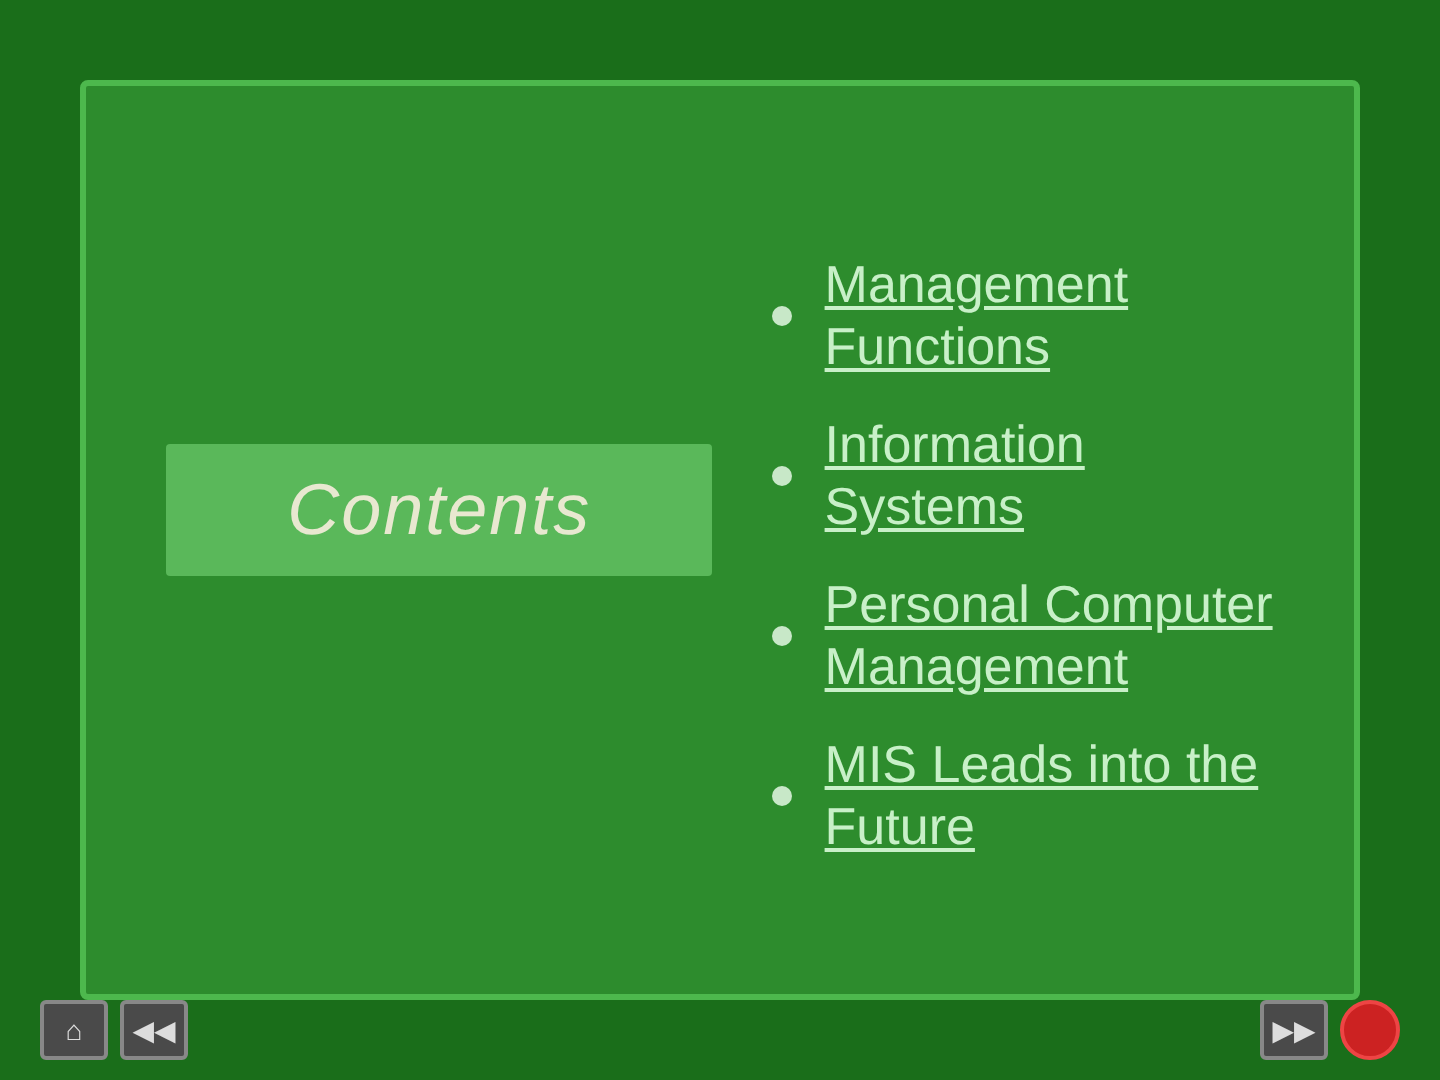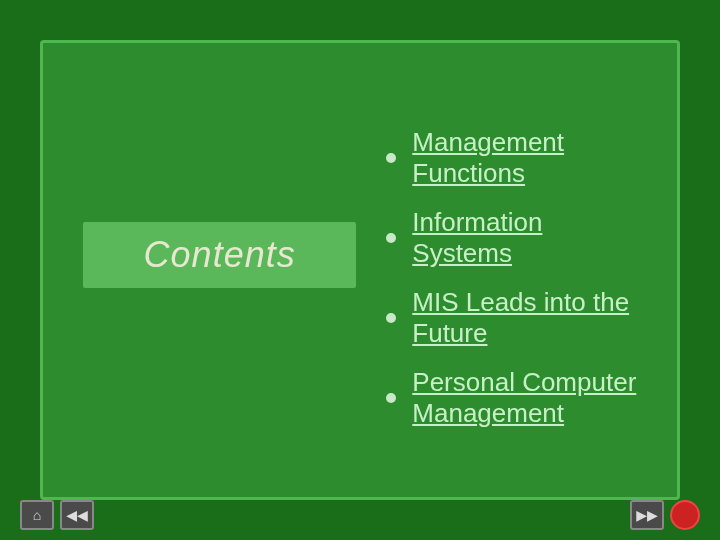--- a/index.html
+++ b/index.html
@@ -153,25 +153,25 @@
     <li>
           <span class="bullet"></span>
           <span class="menu-link">Management Functions</span>
         </li>
         <li>
           <span class="bullet"></span>
           <span class="menu-link">Information Systems</span>
         </li>
         <li>
           <span class="bullet"></span>
-          <span class="menu-link">MIS Leads into the Future</span>
+          <span class="menu-link">Personal Computer Management</span>
         </li>
         <li>
           <span class="bullet"></span>
-          <span class="menu-link">Personal Computer Management</span>
+          <span class="menu-link">MIS Leads into the Future</span>
         </li>
       </ul>
 
   </div>
 
   <div class="nav-bar">
     <div class="nav-left">
       <div class="nav-btn nav-btn-home">
         <span>⌂</span>
       </div>

